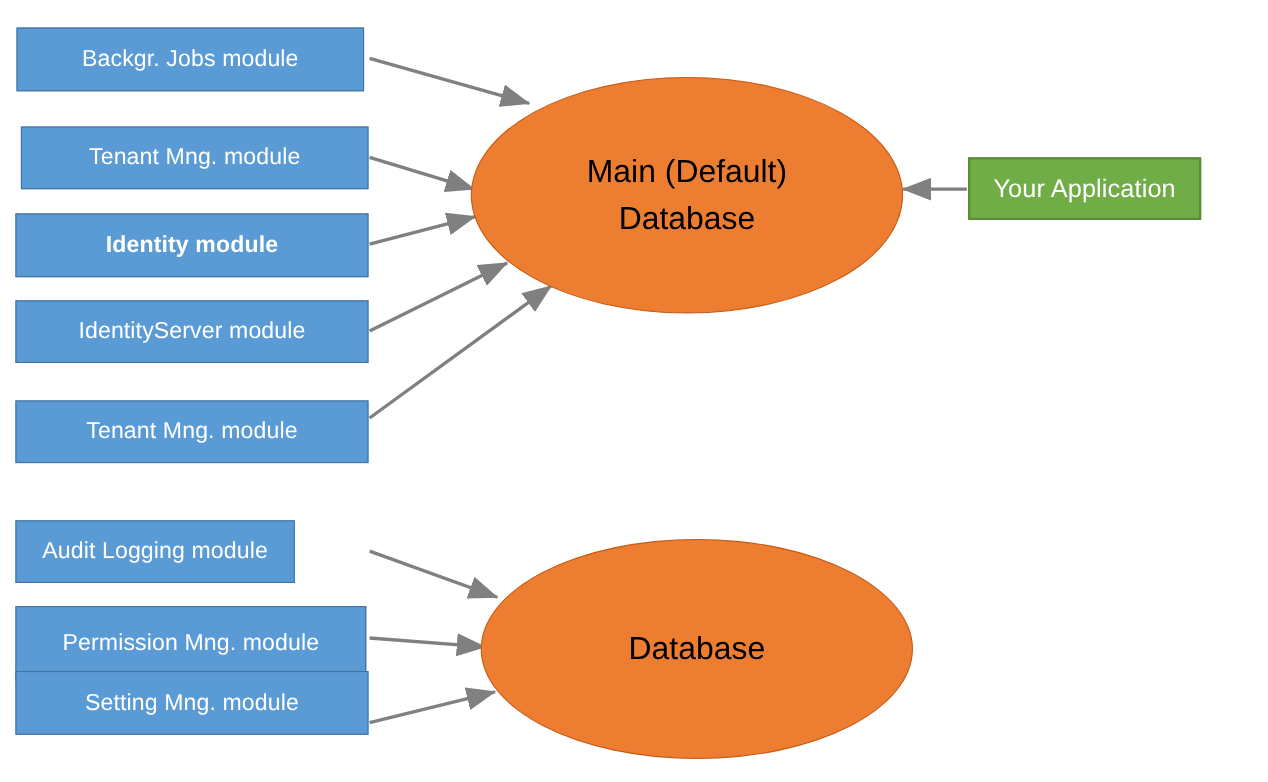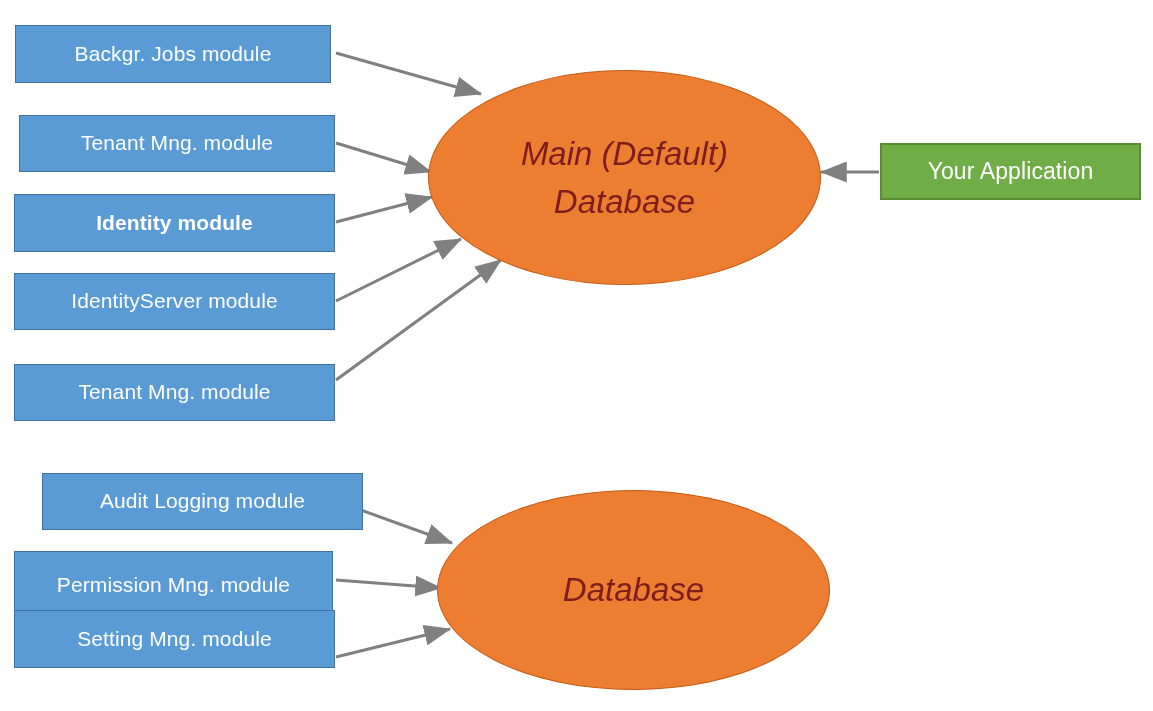--- a/index.html
+++ b/index.html
@@ -41,26 +41,25 @@
   .db-ellipse {
     position: absolute;
     box-sizing: border-box;
     background: #ED7D31;
     border: 1px solid #C55A11;
     border-radius: 50%;
     display: flex;
     flex-direction: column;
     align-items: center;
     justify-content: center;
-    color: #7f1d1d;
-    font-size: 33px;
+    color: #000000;
+    font-size: 29px;
     line-height: 1.45;
     text-align: center;
     user-select: none;
-    font-style: italic;
   }
   .db-ellipse .db-line {
     display: block;
     white-space: nowrap;
   }
   #arrow-layer {
     position: absolute;
     left: 0;
     top: 0;
     width: 1153px;
@@ -106,38 +105,38 @@
   </div>
 
   <div class="node-box module-box" style="left:14px; top:273px; width:321px; height:57px;text-align:right;">
     <span>IdentityServer module</span>
   </div>
 
   <div class="node-box module-box" style="left:14px; top:364px; width:321px; height:57px;">
     <span>Tenant Mng. module</span>
   </div>
 
-  <div class="node-box module-box" style="left:14px; top:473px; width:321px; height:57px;margin-left:28px;">
+  <div class="node-box module-box" style="left:14px; top:473px; width:254px; height:57px;">
     <span>Audit Logging module</span>
   </div>
 
   <div class="node-box module-box" style="left:14px; top:551px; width:319px; height:68px;">
     <span>Permission Mng. module</span>
   </div>
 
   <div class="node-box module-box" style="left:14px; top:610px; width:321px; height:58px;">
     <span>Setting Mng. module</span>
   </div>
 
   <div class="db-ellipse" style="left:428px; top:70px; width:393px; height:215px;">
     <span class="db-line">Main (Default)</span>
     <span class="db-line">Database</span>
   </div>
 
   <div class="db-ellipse" style="left:437px; top:490px; width:393px; height:200px;">
     <span class="db-line">Database</span>
   </div>
 
-  <div class="node-box app-box" style="left:880px; top:143px; width:261px; height:57px; font-size:23px;">
+  <div class="node-box app-box" style="left:880px; top:143px; width:212px; height:57px; font-size:23px;">
     <span>Your Application</span>
   </div>
 
 </div>
 
 </body></html>

